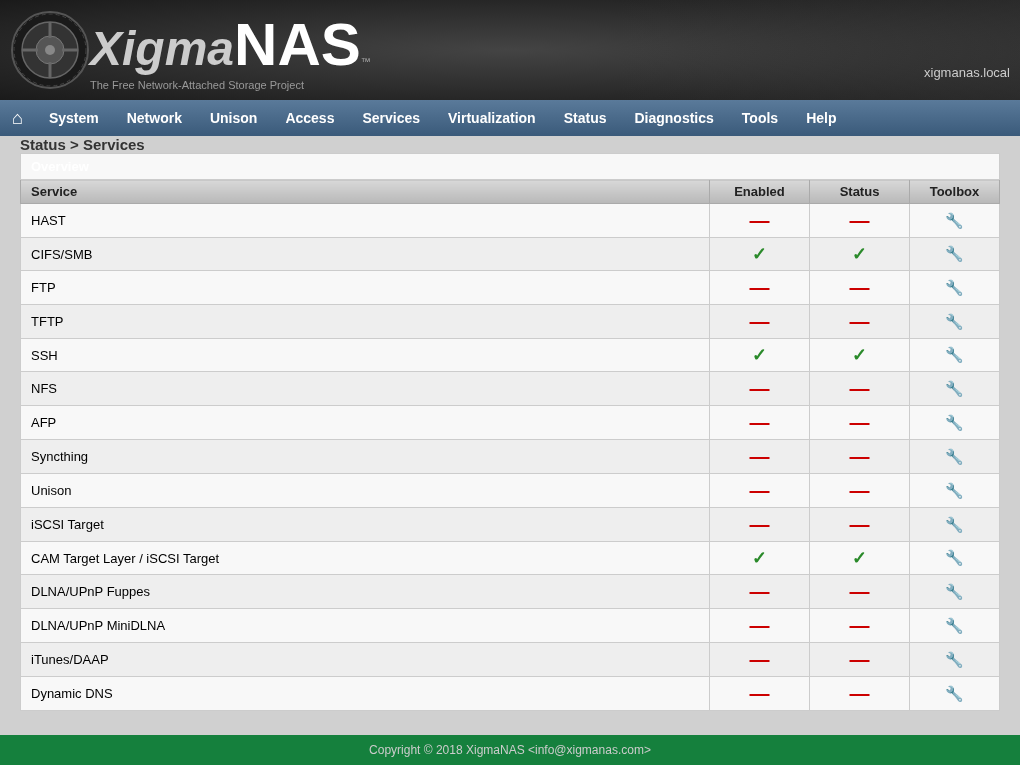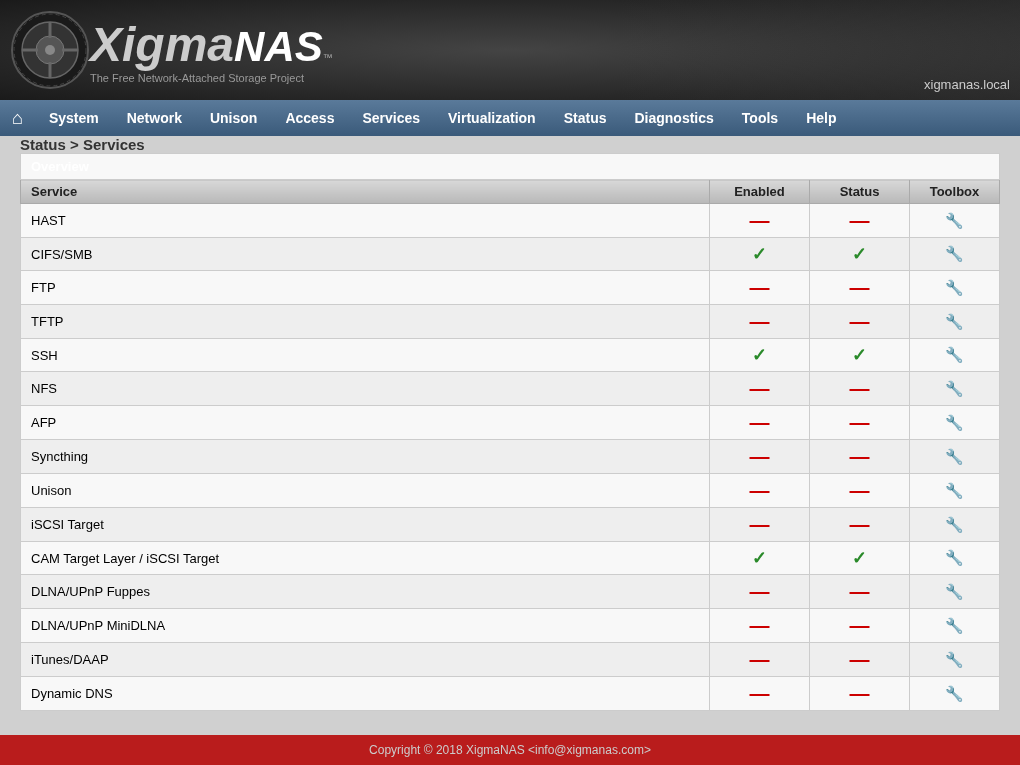--- a/index.html
+++ b/index.html
@@ -33,21 +33,21 @@
     .logo-text-img {
       display: flex;
       flex-direction: column;
     }
     .trademark { font-size: 10px; vertical-align: super; color: #aaa; }
     .hostname {
       color: #ccc;
       font-size: 13px;
       z-index: 1;
       align-self: flex-end;
-      padding-bottom: 8px;
+      padding-bottom: 20px;
     }
 
     
     .navbar {
       background: linear-gradient(to bottom, #5a7a9a, #3a5a7a);
       height: 36px;
       display: flex;
       align-items: stretch;
     }
     .navbar a {
@@ -111,21 +111,21 @@
 
     .overview-table tr:nth-child(even) td { background: #eeeeee; }
     .overview-table tr:nth-child(odd) td { background: #f8f8f8; }
 
     .check { color: #2a8a2a; font-size: 18px; font-weight: bold; }
     .dash { color: #cc0000; font-size: 20px; font-weight: bold; }
     .wrench { color: #555; font-size: 15px; cursor: pointer; }
 
     
     .footer {
-      background: #b91c1c;
+      background: #15803d;
       color: #ccc;
       text-align: center;
       padding: 8px;
       font-size: 12px;
       position: fixed;
       bottom: 0;
       width: 1020px;
     }
 
     
@@ -150,21 +150,21 @@
       <line x1="40" y1="52" x2="40" y2="68" stroke="#666" stroke-width="3"></line>
       <line x1="12" y1="40" x2="28" y2="40" stroke="#666" stroke-width="3"></line>
       <line x1="52" y1="40" x2="68" y2="40" stroke="#666" stroke-width="3"></line>
 
       <circle cx="40" cy="40" r="36" fill="none" stroke="#444" stroke-width="1" stroke-dasharray="4,3"></circle>
     </svg>
 
     <div class="logo-text-img">
       <div style="display:flex;align-items:baseline;">
         <span style="font-size:48px;font-weight:bold;color:#ccc;font-style:italic;">Xigma</span>
-        <span style="font-size:42px;font-weight:bold;color:white;font-style:italic;">NAS</span>
+        <span style="font-size:60px;font-weight:bold;color:white;">NAS</span>
         <span class="trademark">™</span>
       </div>
       <div style="font-size:11px;color:#999;">The Free Network-Attached Storage Project</div>
     </div>
   </div>
   <div class="hostname">xigmanas.local</div>
 </div>
 
 <div class="navbar">
   <a class="home-link">

